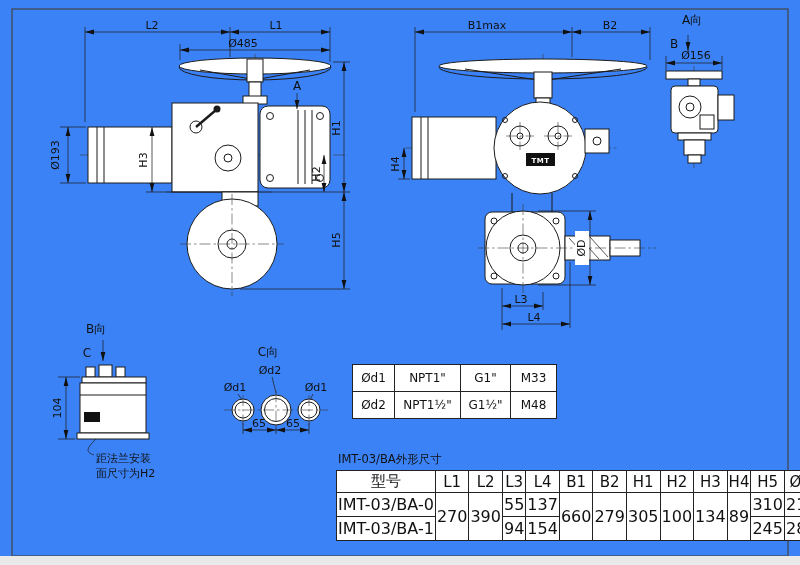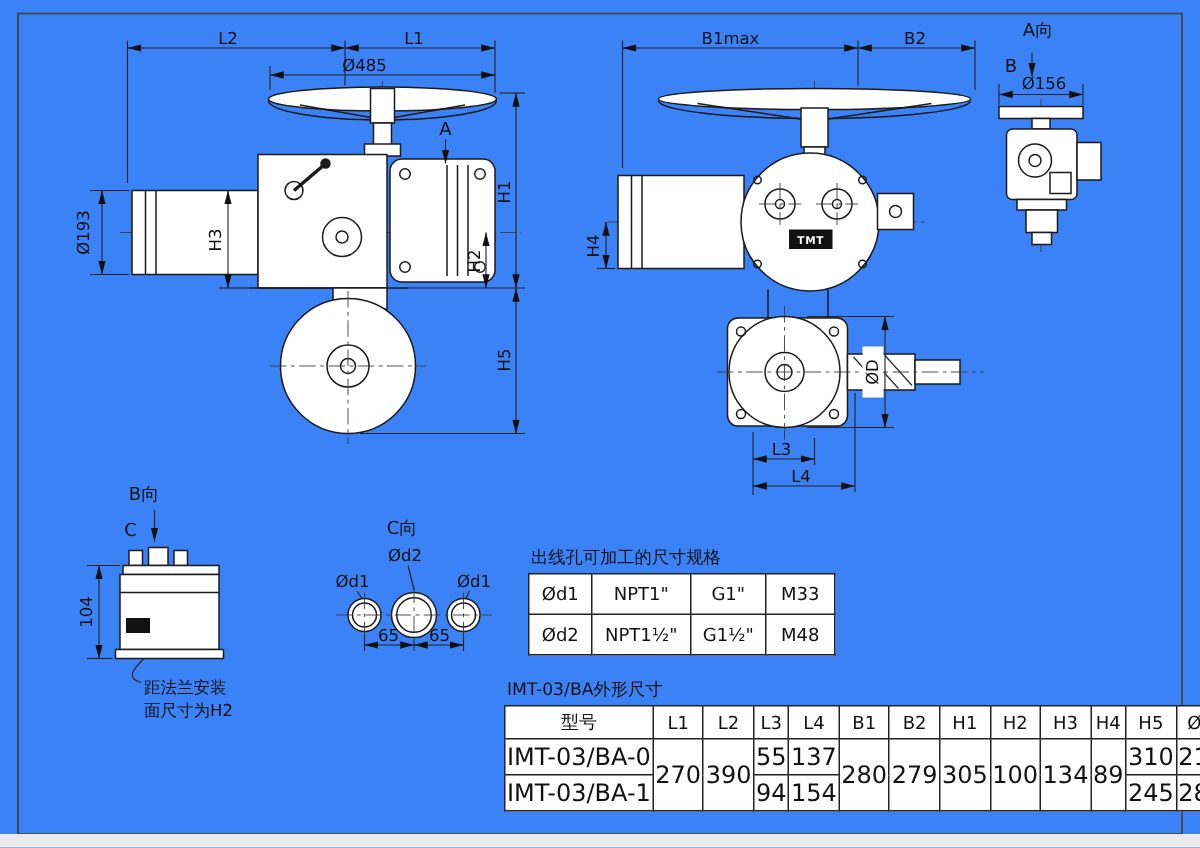--- a/index.html
+++ b/index.html
@@ -11,21 +11,21 @@
   .cl{stroke:#3a3a3a;stroke-width:.6;fill:none;stroke-dasharray:11 3 2.5 3;}
   .dim{stroke:#222222;stroke-width:.75;fill:none;}
   text.t{font-family:"DejaVu Sans",sans-serif;font-size:11px;fill:#111;}
   text.t12{font-family:"DejaVu Sans",sans-serif;font-size:12px;fill:#111;}
   text.tw{font-family:"DejaVu Sans",sans-serif;font-size:7px;font-weight:bold;fill:#fff;letter-spacing:.5px;}
   .tbl{position:absolute;color:#111;}
   .tbl .title{font-size:11.5px;margin:0 0 3px 2px;white-space:nowrap;}
   .tbl table{border-collapse:collapse;background:#fff;table-layout:fixed;}
   .tbl td,.tbl th{border:1px solid #222;text-align:center;vertical-align:middle;font-weight:normal;padding:0 1px;white-space:nowrap;overflow:hidden;}
   #hole-table td{height:26px;font-size:12px;}
-  #size-table th{height:21px;font-size:12px;}
+  #size-table th{height:21px;font-size:15px;}
   #size-table td{height:23px;font-size:16px;}
 </style>
 </head>
 <body>
 
 <div id="sheet">
 
 <svg width="800" height="565" viewBox="0 0 800 565">
   <defs>
     <marker id="arr" viewBox="0 0 9 6" refX="8.7" refY="3" markerWidth="9.5" markerHeight="6.5" orient="auto-start-reverse" markerUnits="userSpaceOnUse">
@@ -266,21 +266,20 @@
     <line class="dim" x1="276" y1="427" x2="276" y2="434"></line>
     <line class="dim" x1="309" y1="423" x2="309" y2="434"></line>
     <line class="dim" x1="243" y1="430" x2="276" y2="430" marker-start="url(#arr)" marker-end="url(#arr)"></line>
     <line class="dim" x1="276" y1="430" x2="309" y2="430" marker-start="url(#arr)" marker-end="url(#arr)"></line>
     <text class="t" x="259" y="427" text-anchor="middle">65</text>
     <text class="t" x="293" y="427" text-anchor="middle">65</text>
   </g>
 </svg>
 
   <div id="hole-table" class="tbl" style="left:352px;top:364px;">
-    <div class="title">出线孔可加工的尺寸规格</div>
     <table>
       <colgroup>
           <col style="width:42px">
           <col style="width:66px">
           <col style="width:50px">
           <col style="width:46px">
         </colgroup>
       <tbody>
           <tr>
         <td>Ød1</td>
@@ -331,21 +330,21 @@
         <th>H4</th>
         <th>H5</th>
         <th>ØD</th>
       </tr>
       <tr>
         <td>IMT-03/BA-0</td>
         <td rowspan="2">270</td>
         <td rowspan="2">390</td>
         <td>55</td>
         <td>137</td>
-        <td rowspan="2">280</td>
+        <td rowspan="2">660</td>
         <td rowspan="2">279</td>
         <td rowspan="2">305</td>
         <td rowspan="2">100</td>
         <td rowspan="2">134</td>
         <td rowspan="2">89</td>
         <td>310</td>
         <td>210</td>
       </tr>
       <tr>
         <td>IMT-03/BA-1</td>

